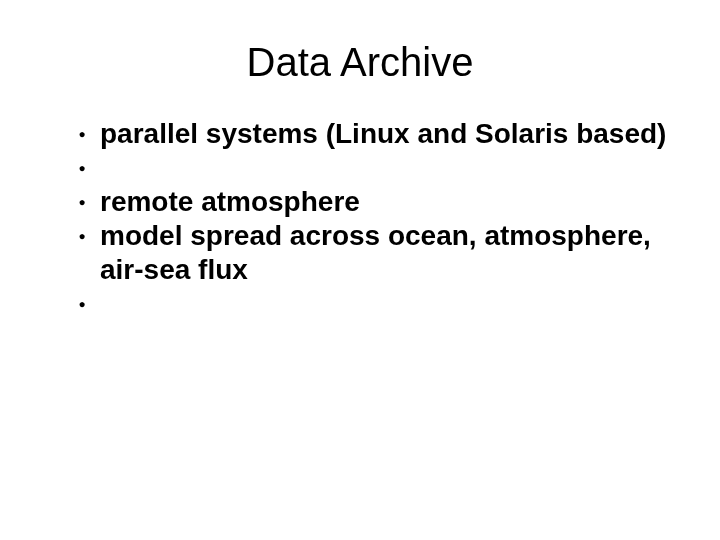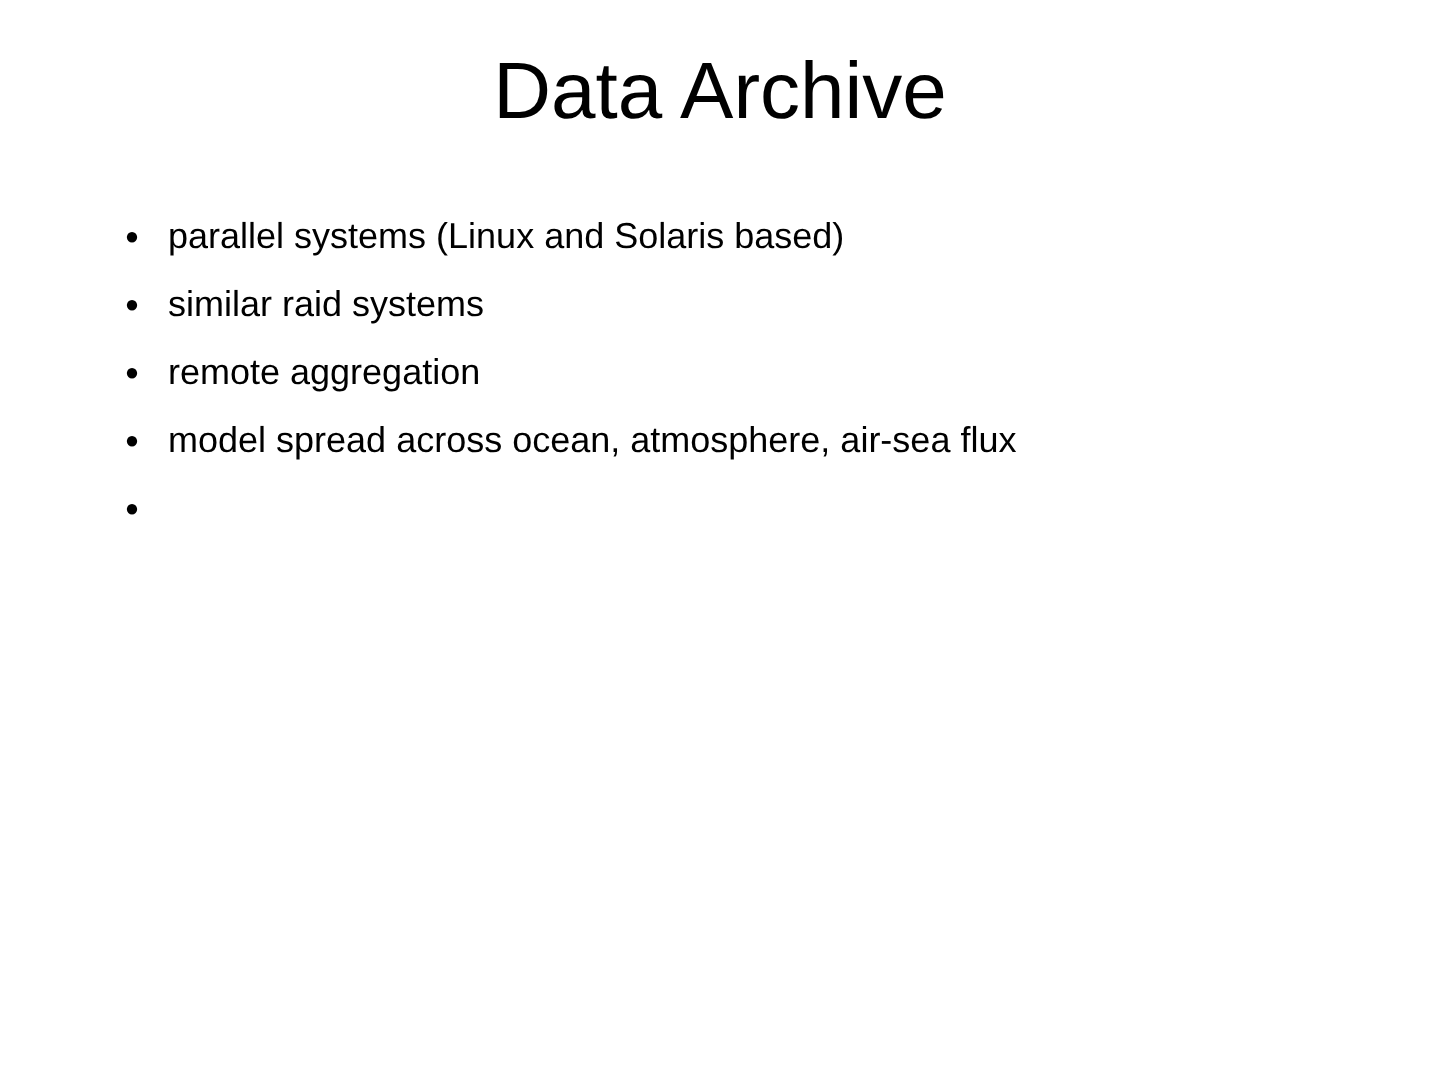--- a/index.html
+++ b/index.html
@@ -1,40 +1,39 @@
 <!DOCTYPE html>
 <html><head>
 <meta charset="utf-8">
 <style>
   * { margin: 0; padding: 0; box-sizing: border-box; }
   html, body { width: 720px; height: 540px; background: #fff; font-family: Arial, Helvetica, sans-serif; color: #000; }
-  .slide { width: 720px; height: 540px; position: relative; padding: 0; }
+  .slide { width: 720px; height: 540px; position: relative; padding: 16px; }
   .title { text-align: center; font-size: 40px; font-weight: 400; padding-top: 24px; padding-bottom: 32px; }
   .content { padding-left: 48px; padding-right: 32px; }
   .item-row { display: flex; align-items: flex-start; }
   .bullet { width: 36px; flex-shrink: 0; font-size: 12px; line-height: 34px; text-align: center; }
-  .item-text { font-size: 18px; line-height: 34px; font-weight: 400; }
+  .item-text { font-size: 28px; line-height: 34px; font-weight: 700; }
 </style>
 </head>
 <body>
 
 <div class="slide">
   <h1 class="title">Data Archive</h1>
   <div class="content">
     <div class="item-row">
       <span class="bullet">●</span>
       <span class="item-text">parallel systems (Linux and Solaris based)</span>
     </div>
     <div class="item-row">
       <span class="bullet">●</span>
-      <span class="item-text">similar raid systems</span>
     </div>
     <div class="item-row">
       <span class="bullet">●</span>
-      <span class="item-text">remote aggregation</span>
+      <span class="item-text">remote atmosphere</span>
     </div>
     <div class="item-row">
       <span class="bullet">●</span>
       <span class="item-text">model spread across ocean, atmosphere, air-sea flux</span>
     </div>
     <div class="item-row">
       <span class="bullet">●</span>
     </div>
   </div>
 </div>

